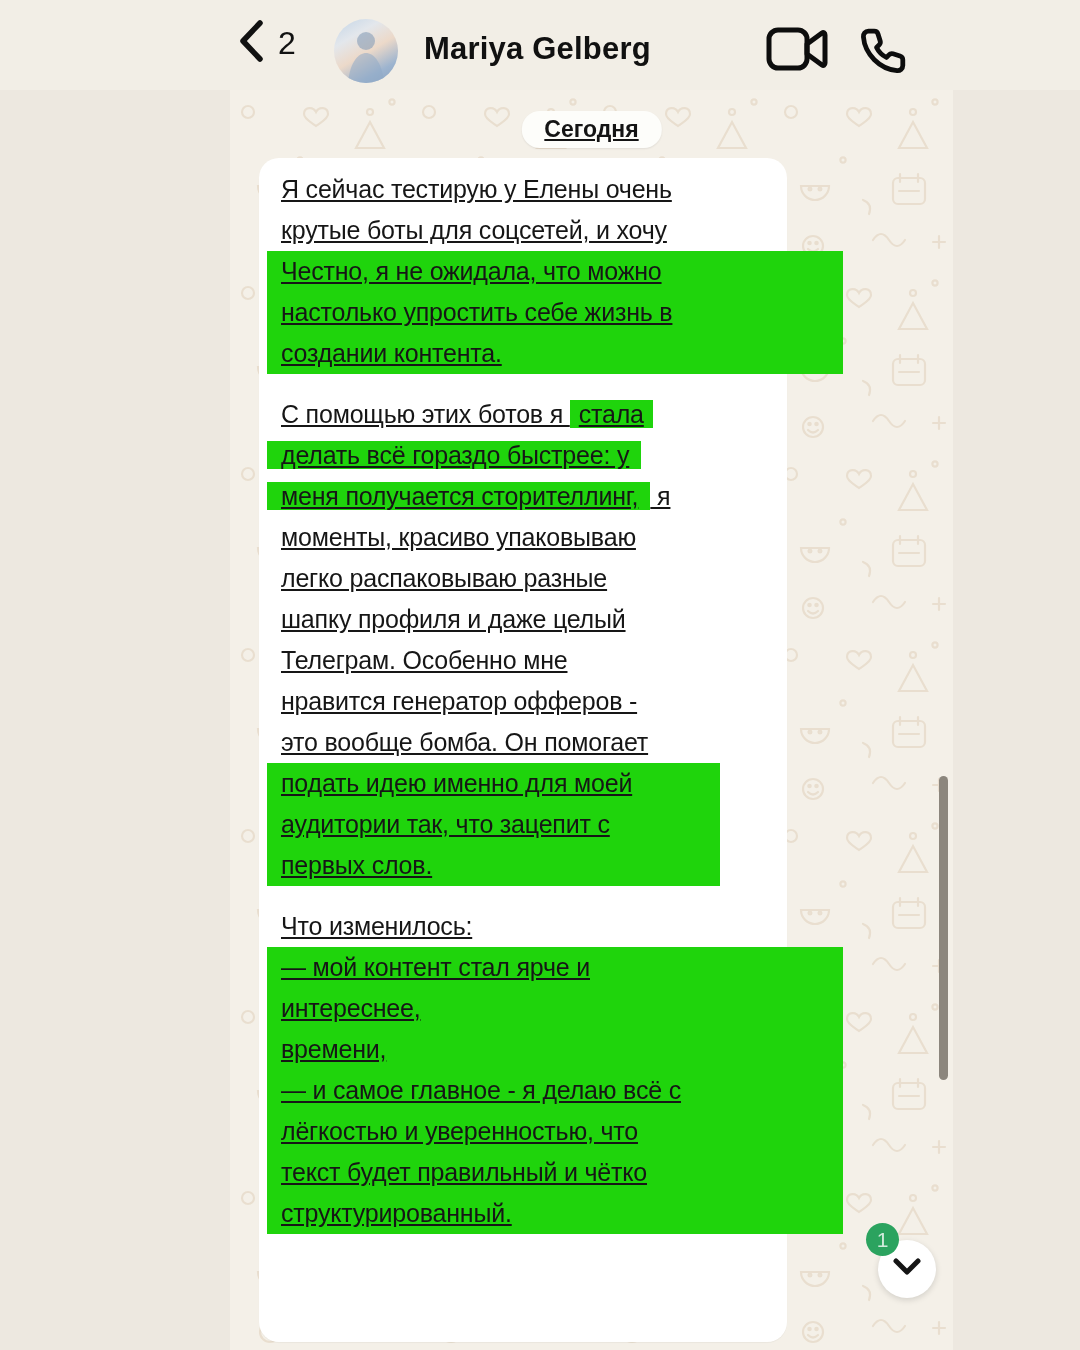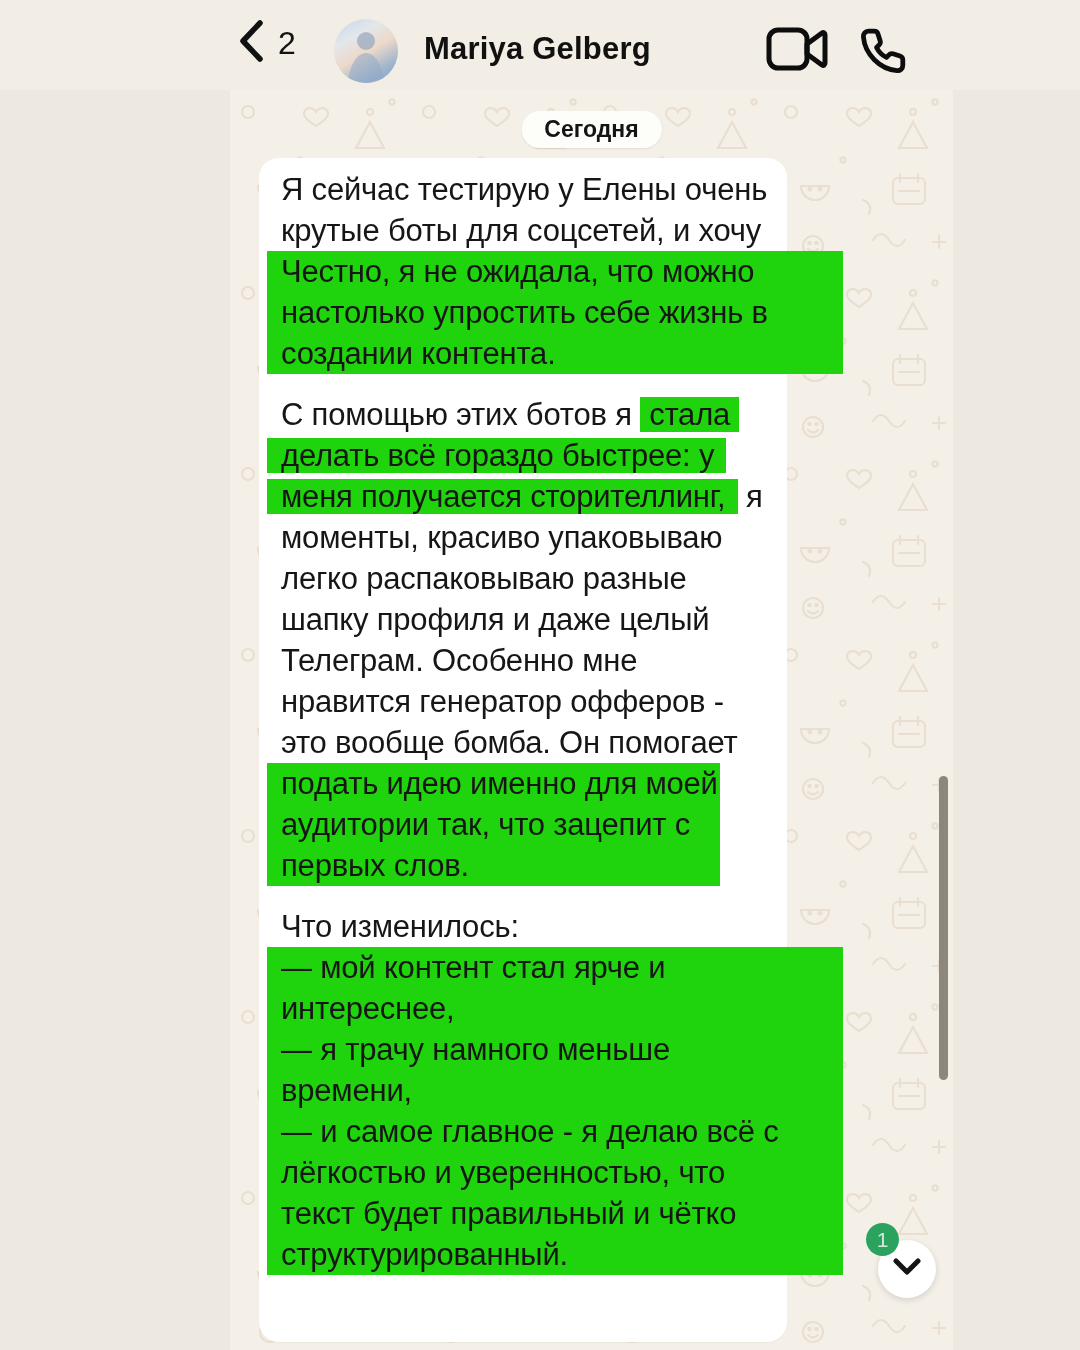--- a/index.html
+++ b/index.html
@@ -32,30 +32,31 @@
   .chat-area{
     position:absolute; left:230px; top:90px; width:723px; height:1260px;
     background:#F4F0E8; z-index:1;
   }
   .wallpaper{position:absolute; left:0; top:0; z-index:0;}
   .date-pill{
     position:absolute; left:50%; transform:translateX(-50%); top:21px;
     background:#FDFDFA; border-radius:18px; padding:5px 23px;
     font-size:23px; font-weight:700; color:#141414; z-index:2;
     box-shadow:0 1px 2px rgba(0,0,0,.08);
+    text-decoration:underline;
   }
   .bubble{
     position:absolute; left:29px; top:68px; width:528px; height:1184px;
     background:#FFFFFF; border-radius:20px; z-index:2;
     padding:11px 0 0 8px; box-sizing:border-box;
     box-shadow:0 1px 1px rgba(0,0,0,.04);
   }
   .line{
-    font-size:31px; line-height:41px; height:41px; color:#161616;
-    padding-left:14px; white-space:nowrap; letter-spacing:-0.2px;
+    font-size:25px; line-height:41px; height:41px; color:#161616;
+    padding-left:14px; white-space:nowrap; letter-spacing:-0.2px;text-decoration:underline;
   }
   .gap{height:20px;}
   .hl-full{background:var(--hl,#1FD40C); width:576px; box-sizing:border-box;}
   .hl-mid{background:var(--hl,#1FD40C); width:453px; box-sizing:border-box;}
   .h-start{background:var(--hl,#1FD40C); margin-left:-14px; padding-left:14px; padding-right:12px;margin-top:36px;}
   .h-mid{background:var(--hl,#1FD40C); padding:0 9px;}
   
   .scrollbar-thumb{
     position:absolute; left:939px; top:776px; width:9px; height:304px;
     background:#8C867D; border-radius:5px; z-index:6; cursor:pointer;
@@ -156,21 +157,20 @@
         <div class="line">Телеграм. Особенно мне</div>
         <div class="line">нравится генератор офферов -</div>
         <div class="line">это вообще бомба. Он помогает</div>
         <div class="line hl-mid">подать идею именно для моей</div>
         <div class="line hl-mid">аудитории так, что зацепит с</div>
         <div class="line hl-mid">первых слов.</div>
         <div class="gap"></div>
         <div class="line">Что изменилось:</div>
         <div class="line hl-full">— мой контент стал ярче и</div>
         <div class="line hl-full">интереснее,</div>
-        <div class="line hl-full">— я трачу намного меньше</div>
         <div class="line hl-full">времени,</div>
         <div class="line hl-full">— и самое главное - я делаю всё с</div>
         <div class="line hl-full">лёгкостью и уверенностью, что</div>
         <div class="line hl-full">текст будет правильный и чётко</div>
         <div class="line hl-full">структурированный.</div>
       </div>
   </div>
 
   <div class="scrollbar-thumb"></div>
 

